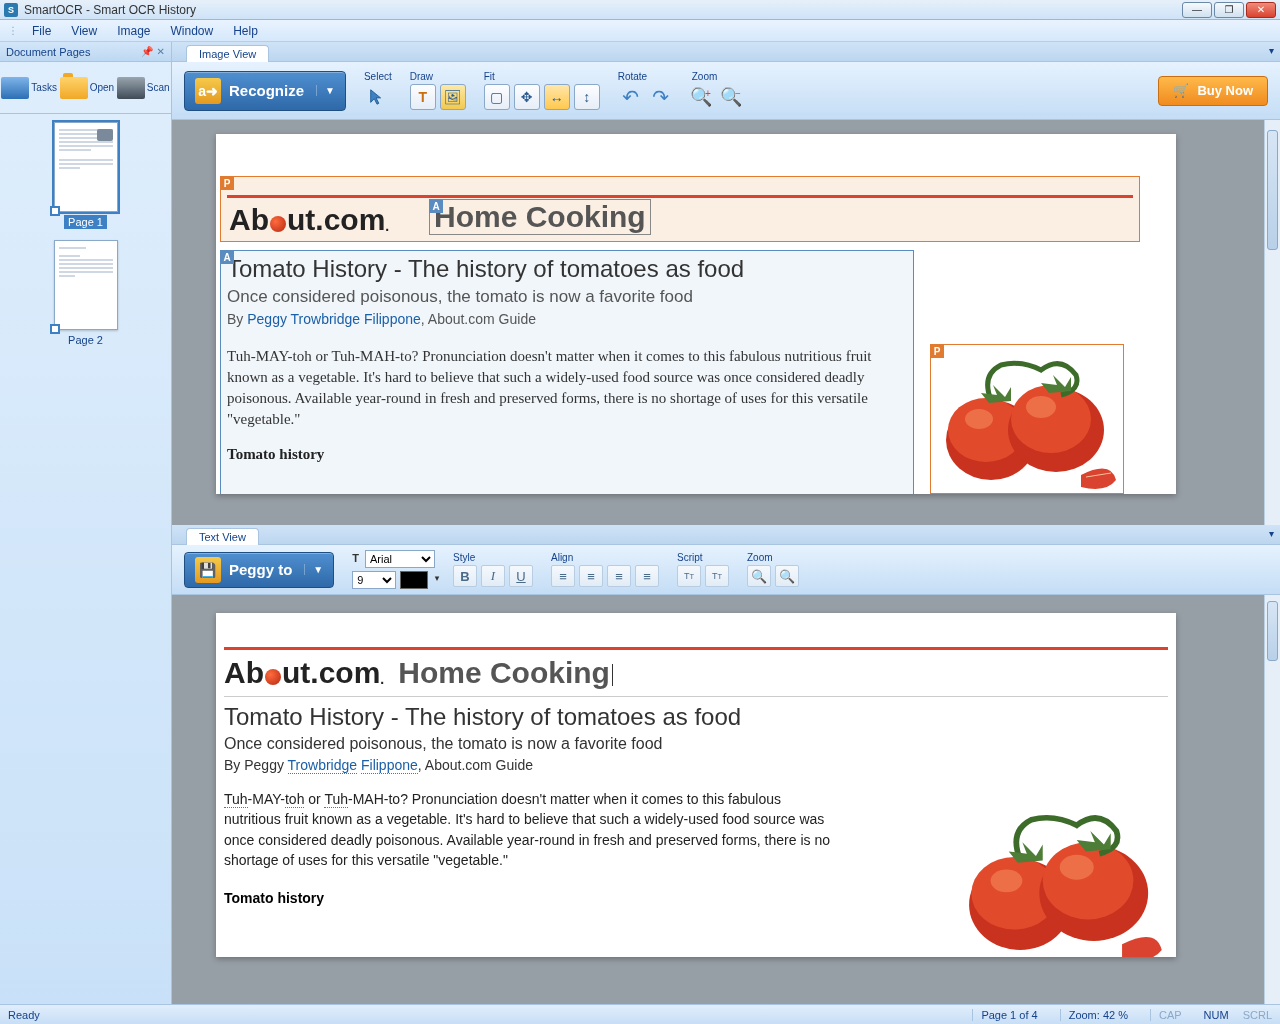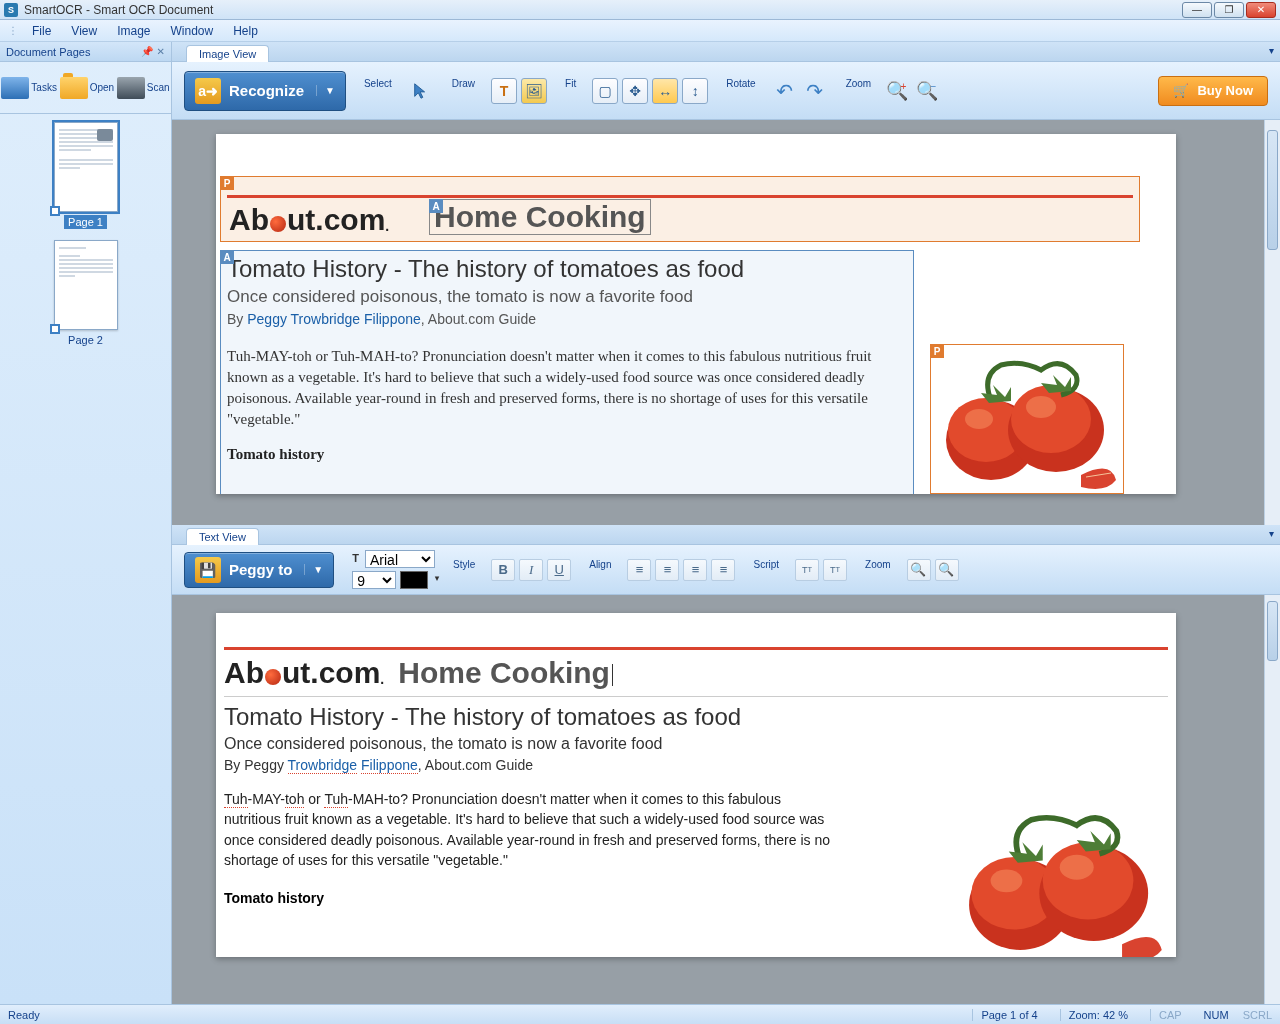--- a/index.html
+++ b/index.html
@@ -47,21 +47,21 @@
 
 .pane-head { height: 20px; background: linear-gradient(#cfe3f7,#bcd6ef); display:flex; align-items:flex-end; padding-left:14px; border-bottom:1px solid #a8c4e0; position:relative;}
 .pane-head .tab { background:#fff; border:1px solid #a8c4e0; border-bottom:none; border-radius:4px 4px 0 0; padding:2px 12px; font-size:11px; color:#15428b; position:relative; top:1px;}
 .pane-head .collapse { position:absolute; right:6px; top:3px; color:#15428b; font-size:10px; cursor:pointer;}
 
 
 .toolbar { height: 58px; background: linear-gradient(#e6f2fe,#c4ddf5); border-bottom:1px solid #a8c4e0; display:flex; align-items:center; padding:0 12px; gap:18px;}
 .big-btn { height: 40px; background: linear-gradient(#4f8fd0,#2e69a9); border:1px solid #1f4f82; border-radius:4px; color:#fff; font-weight:bold; font-size:15px; display:flex; align-items:center; padding:0 10px; gap:8px; cursor:pointer; box-shadow:inset 0 1px 0 rgba(255,255,255,.3);}
 .big-btn .bicon{width:26px;height:26px;background:linear-gradient(#f5c94a,#e49a1f);border-radius:3px;display:flex;align-items:center;justify-content:center;font-size:14px;}
 .big-btn .drop{border-left:1px solid rgba(255,255,255,.3);padding-left:8px;margin-left:4px;font-size:10px;}
-.tgroup { display:flex; flex-direction:row; gap:16px;}
+.tgroup { display:flex; flex-direction:column; gap:2px;}
 .tgroup .glabel { font-size:10px; color:#15428b; }
 .tgroup .gicons { display:flex; gap:4px; }
 .ticon { width:26px; height:26px; border:1px solid transparent; border-radius:3px; display:flex; align-items:center; justify-content:center; cursor:pointer; font-size:14px; color:#2b5c90;}
 .ticon.boxed{border:1px solid #8aa8c8;background:linear-gradient(#fdfdff,#e6eef7);}
 .buy-btn{margin-left:auto;height:30px;background:linear-gradient(#ffb94a,#f08b1f);border:1px solid #c96f12;border-radius:4px;color:#fff;font-weight:bold;font-size:13px;padding:0 14px;display:flex;align-items:center;gap:8px;cursor:pointer;}
 
 
 .docarea { flex:1; background:#979fa6; padding:14px 0 0 44px; overflow:hidden; position:relative;}
 .scrollv { position:absolute; right:0; top:0; bottom:0; width:16px; background:#e6eef7; border-left:1px solid #bcd0e4;}
 .scrollv .sthumb{position:absolute;left:2px;right:2px;top:10px;height:120px;background:linear-gradient(#d7e6f5,#b8d0e8);border:1px solid #8aa8c8;border-radius:3px;}
@@ -87,21 +87,21 @@
 .article p { font-family: Verdana; font-size:15px; color:#333; margin-top:18px; line-height:1.4;}
 .article .sect { font-family: Verdana; font-size:15px; font-weight:bold; color:#222; margin-top:16px;}
 
 .tomato { position:absolute; }
 .tomato svg{display:block;}
 
 
 .ttoolbar { height: 50px; background: linear-gradient(#e6f2fe,#c4ddf5); border-bottom:1px solid #a8c4e0; display:flex; align-items:center; padding:0 12px; gap:18px;}
 .fontrow{display:flex;flex-direction:column;gap:3px;}
 .fsel{display:flex;gap:4px;}
-.fsel select,.fsel input{font-size:14px;border:1px solid #8aa8c8;background:#fff;height:18px;}
+.fsel select,.fsel input{font-size:11px;border:1px solid #8aa8c8;background:#fff;height:18px;}
 .fsel .fcolor{width:28px;height:18px;border:1px solid #666;background:#000;display:inline-block;position:relative;}
 .fsel .fcolor::after{content:"▾";position:absolute;right:-12px;top:1px;font-size:9px;color:#333;}
 .sbtn{width:24px;height:22px;border:1px solid #b8cde2;background:linear-gradient(#f5f9fd,#e2ecf6);border-radius:2px;display:flex;align-items:center;justify-content:center;font-size:13px;color:#4a6a8a;cursor:pointer;}
 
 
 .tdocarea{flex:1;background:#979fa6;padding:18px 0 0 44px;overflow:hidden;position:relative;}
 .tpage2{width:960px;background:#fff;box-shadow:0 2px 6px rgba(0,0,0,.3);height:344px;padding:34px 8px 8px;position:relative;overflow:hidden;}
 .tpage2 .redline{height:3px;background:#d9432f;margin-bottom:6px;}
 .tpage2 .row1{display:flex;align-items:baseline;gap:14px;border-bottom:1px solid #ccc;padding-bottom:6px;}
 .tarticle h1{font-family:Arial;font-size:24px;font-weight:normal;color:#333;margin-top:6px;}
@@ -120,21 +120,21 @@
 
 .cursor-caret{display:inline-block;width:1px;height:22px;background:#333;vertical-align:middle;margin-left:2px;}
 
 svg.arrow-cursor path{fill:#3d80c4;stroke:#1f5a94;}
 </style>
 </head>
 <body>
 
 <div class="titlebar">
   <span class="app-icon">S</span>
-  <span class="title">SmartOCR - Smart OCR Document</span>
+  <span class="title">SmartOCR - Smart OCR History</span>
   <div class="win-controls">
     <div class="win-btn">—</div>
     <div class="win-btn">❐</div>
     <div class="win-btn win-close">✕</div>
   </div>
 </div>
 
 <div class="menubar">
   <span class="vdots">⋮</span>
   <span>File</span>

